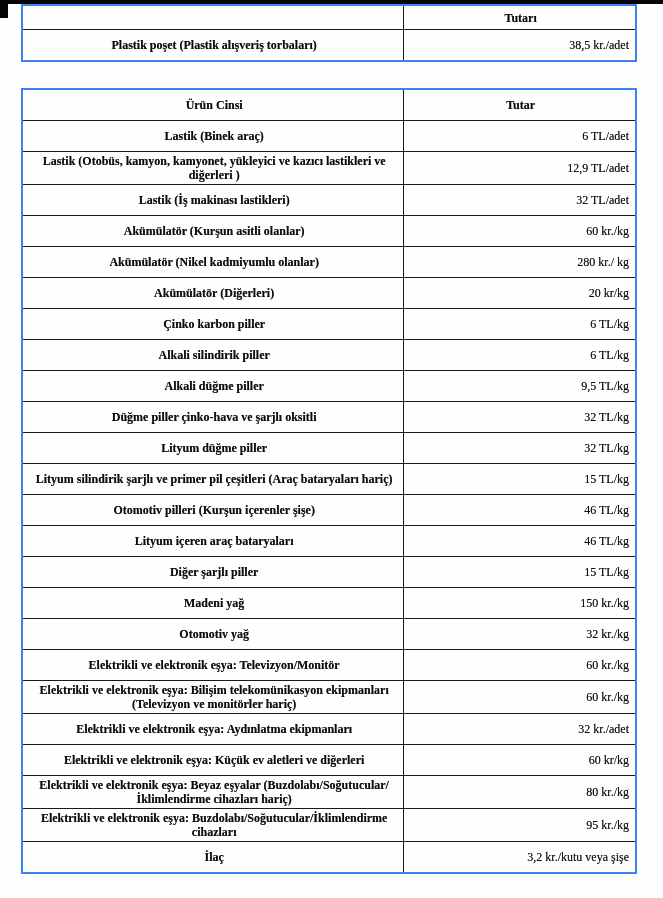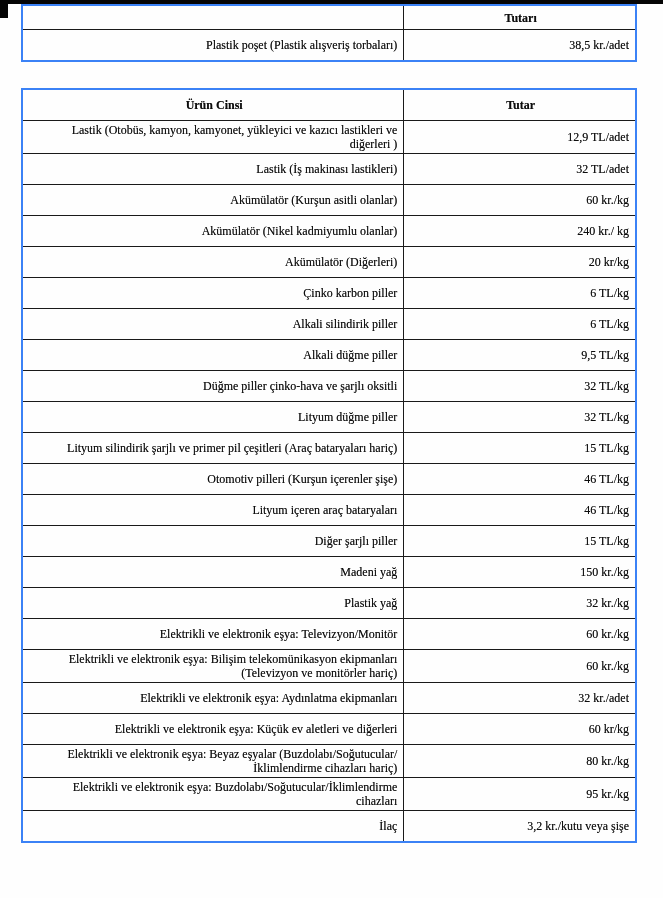--- a/index.html
+++ b/index.html
@@ -29,21 +29,21 @@
   #table-main{top:88px;}
   table.sheet th, table.sheet td{
     border:1.5px solid #1a1a1a;
     font-size:12px;
     line-height:14px;
     padding:2px 6px 2px 8px;
     vertical-align:middle;
     word-wrap:break-word;
   }
   table.sheet{border:2px solid #3b82f6;}
-  .c-label{width:62.8%;text-align:right;}
+  .c-label{width:62.8%;text-align:center;font-weight:bold;}
   .c-value{width:37.2%;text-align:right;padding-left:4px;}
   th.c-label, th.c-value{
     text-align:center;
     font-weight:700;
     font-size:12.5px;
   }
   #table-top th{height:19px;}
   #table-top td{height:26px;}
   #table-main th{height:26px;}
   #table-main td{height:26px;}
@@ -78,34 +78,38 @@
 
   <table class="sheet" id="table-main">
     <thead>
       <tr>
         <th class="c-label">Ürün Cinsi</th>
         <th class="c-value">Tutar</th>
       </tr>
     </thead>
     <tbody>
         <tr>
+          <td class="c-label">Lastik (Binek araç)</td>
+          <td class="c-value">6 TL/adet</td>
+        </tr>
+        <tr>
           <td class="c-label">Lastik (Otobüs, kamyon, kamyonet, yükleyici ve kazıcı lastikleri ve diğerleri )</td>
           <td class="c-value">12,9 TL/adet</td>
         </tr>
         <tr>
           <td class="c-label">Lastik (İş makinası lastikleri)</td>
           <td class="c-value">32 TL/adet</td>
         </tr>
         <tr>
           <td class="c-label">Akümülatör (Kurşun asitli olanlar)</td>
           <td class="c-value">60 kr./kg</td>
         </tr>
         <tr>
           <td class="c-label">Akümülatör (Nikel kadmiyumlu olanlar)</td>
-          <td class="c-value">240 kr./ kg</td>
+          <td class="c-value">280 kr./ kg</td>
         </tr>
         <tr>
           <td class="c-label">Akümülatör (Diğerleri)</td>
           <td class="c-value">20 kr/kg</td>
         </tr>
         <tr>
           <td class="c-label">Çinko karbon piller</td>
           <td class="c-value">6 TL/kg</td>
         </tr>
         <tr>
@@ -138,21 +142,21 @@
         </tr>
         <tr>
           <td class="c-label">Diğer şarjlı piller</td>
           <td class="c-value">15 TL/kg</td>
         </tr>
         <tr>
           <td class="c-label">Madeni yağ</td>
           <td class="c-value">150 kr./kg</td>
         </tr>
         <tr>
-          <td class="c-label">Plastik yağ</td>
+          <td class="c-label">Otomotiv yağ</td>
           <td class="c-value">32 kr./kg</td>
         </tr>
         <tr>
           <td class="c-label">Elektrikli ve elektronik eşya: Televizyon/Monitör</td>
           <td class="c-value">60 kr./kg</td>
         </tr>
         <tr>
           <td class="c-label">Elektrikli ve elektronik eşya: Bilişim telekomünikasyon ekipmanları  (Televizyon ve monitörler hariç)</td>
           <td class="c-value">60 kr./kg</td>
         </tr>

